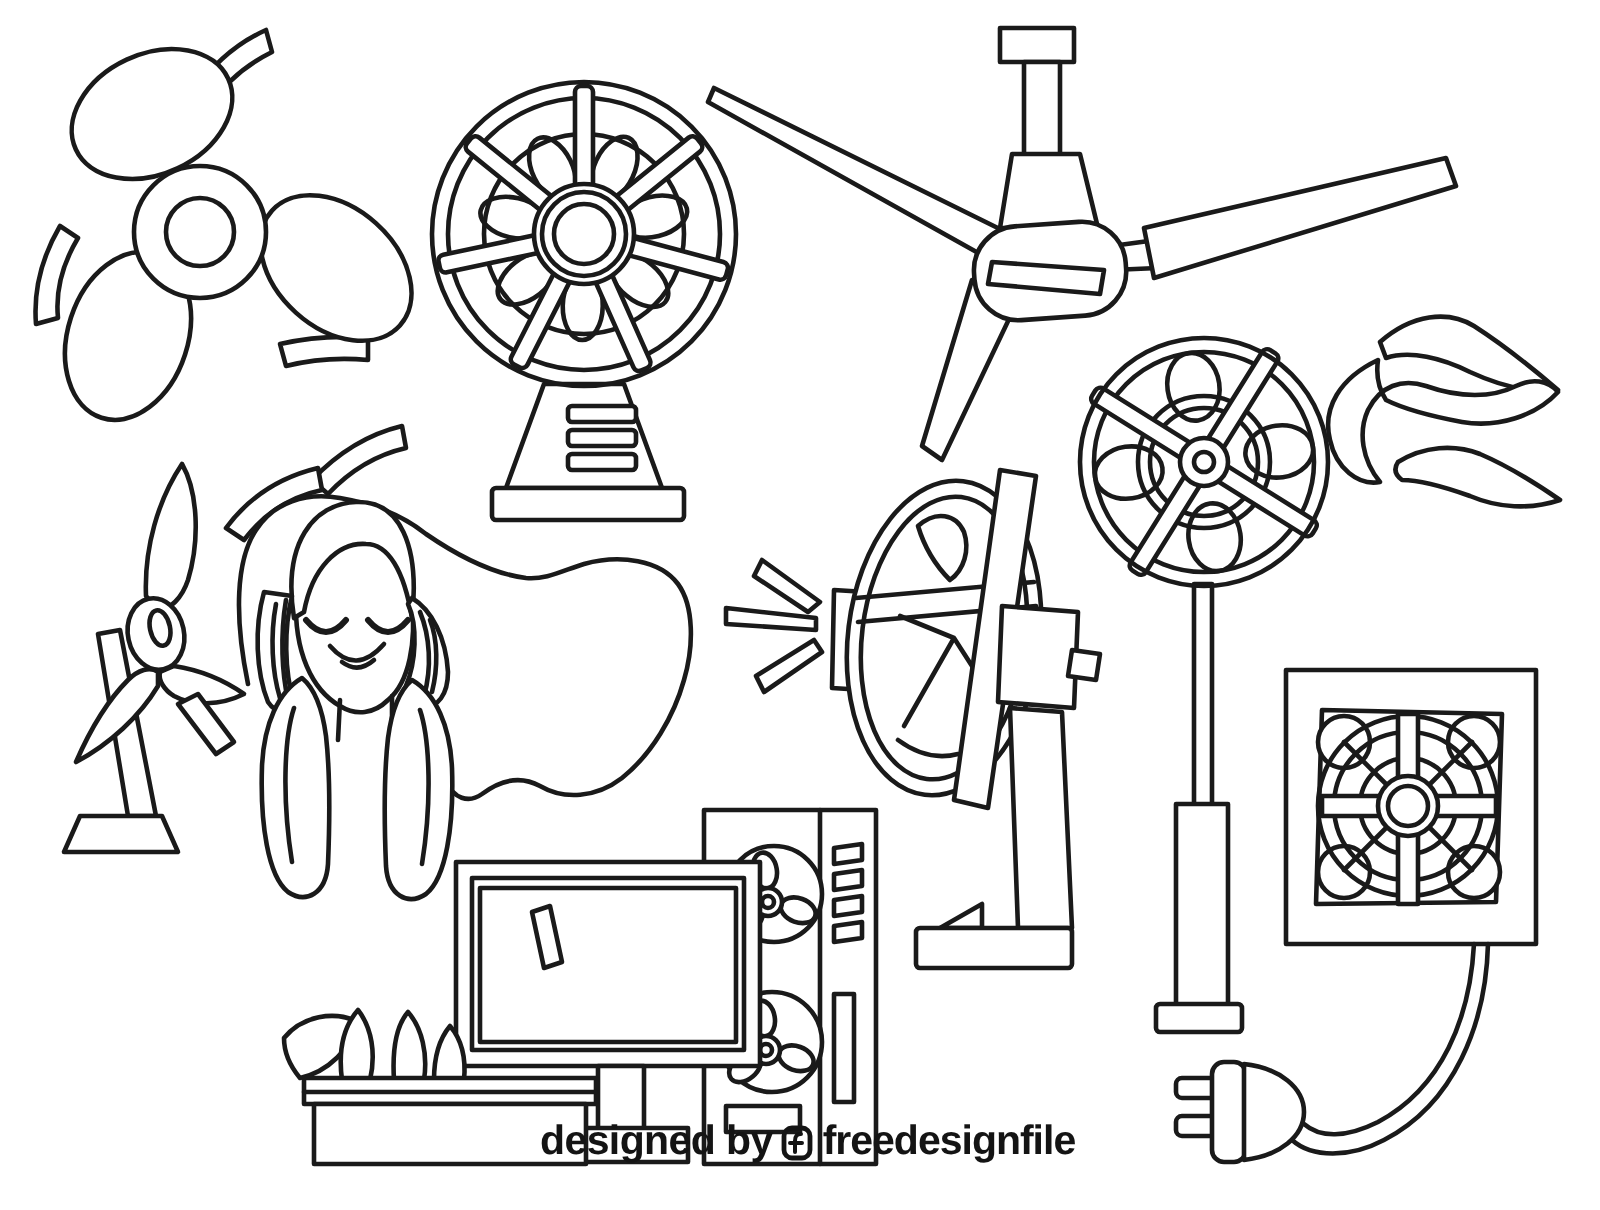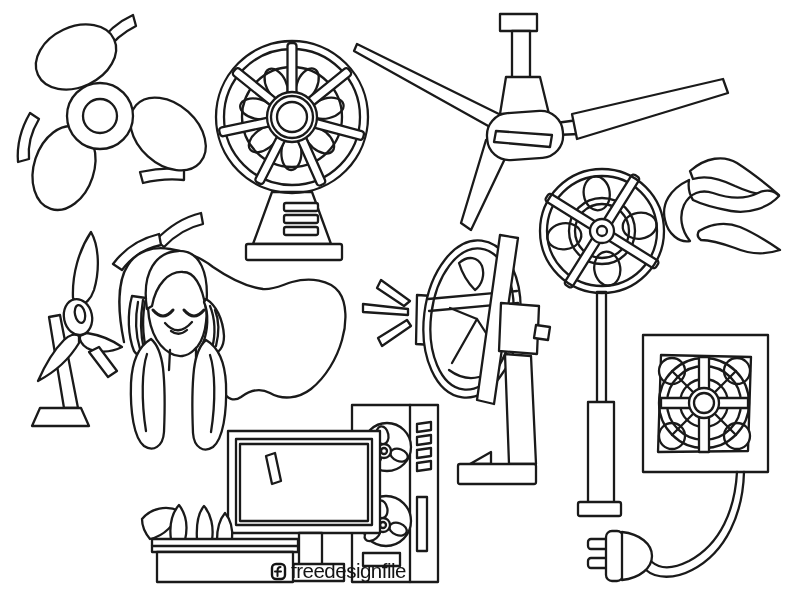--- a/index.html
+++ b/index.html
@@ -5,21 +5,21 @@
   html,body{margin:0;padding:0;background:#fff;}
   .canvas{position:relative;width:800px;height:605px;background:#ffffff;overflow:hidden;}
   #art{position:absolute;left:0;top:0;}
   #art *{fill:#ffffff;stroke:#1a1a1a;stroke-width:2.3;stroke-linejoin:round;stroke-linecap:round;}
   #art .nf{fill:none;}
   #art .ns{stroke:none;}
   #art .w3{stroke-width:3;}
   .watermark{position:absolute;left:270px;top:559px;display:flex;align-items:center;gap:4px;
     font-family:"Liberation Sans",sans-serif;font-size:20.5px;font-weight:600;color:#141414;
     letter-spacing:-0.3px;white-space:nowrap;}
-  .watermark .brand{font-weight:400;letter-spacing:-0.5px;}
+  .watermark .brand{font-weight:700;letter-spacing:-0.5px;}
   .logo-box{display:inline-flex;align-items:center;justify-content:center;}
 </style>
 </head>
 <body>
 
 <div class="canvas">
 <svg id="art" width="800" height="605" viewBox="0 0 800 605">
 
   <g>
     <path d="M 97,46 Q 111,25 133,15 L 136,26 Q 116,36 106,52 Z"></path>
@@ -214,20 +214,21 @@
     <path class="nf" d="M 737,472 C 735,509 721,544 689,561 C 673,569 660,569 652,562"></path>
     <path class="nf" d="M 744,472 C 743,512 727,552 692,570 C 675,579 656,579 646,570"></path>
     <rect x="588" y="539" width="20" height="10" rx="3"></rect>
     <rect x="588" y="558" width="20" height="10" rx="3"></rect>
     <rect x="606" y="531" width="17" height="50" rx="6"></rect>
     <path d="M 622,532 C 640,534 652,544 652,556 C 652,568 640,578 622,580 Z"></path>
   </g>
 </svg>
 
   <div class="watermark">
+    <span>designed by</span>
     <span class="logo-box">
       <svg width="17" height="19" viewBox="0 0 17 19">
         <rect x="2" y="2" width="13" height="15" rx="4" fill="none" stroke="#141414" stroke-width="2.4"></rect>
         <path d="M 10.5,5 C 8,5 7.5,6.5 7.5,8.5 L 7.5,14 M 5,9.5 L 11,9.5" fill="none" stroke="#141414" stroke-width="2" stroke-linecap="round"></path>
       </svg>
     </span>
     <span class="brand">freedesignfile</span>
   </div>
 </div>
 

